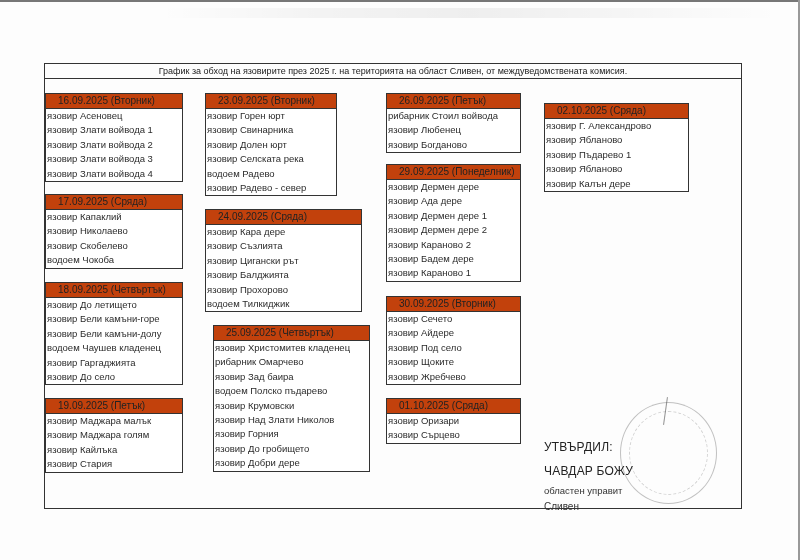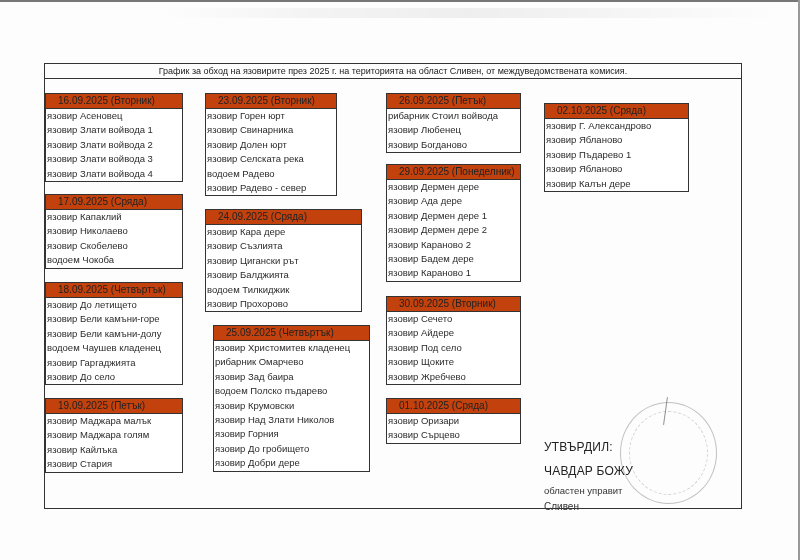--- a/index.html
+++ b/index.html
@@ -103,22 +103,22 @@
       <div class="day-item">язовир Селската река</div>
       <div class="day-item">водоем Радево</div>
       <div class="day-item">язовир Радево - север</div>
     </div>
     <div class="day-block" style="left: 205px; top: 209px; width: 157px;">
       <div class="day-header">24.09.2025 (Сряда)</div>
       <div class="day-item">язовир Кара дере</div>
       <div class="day-item">язовир Съзлията</div>
       <div class="day-item">язовир Цигански рът</div>
       <div class="day-item">язовир Балджията</div>
+      <div class="day-item">язовир Прохорово</div>
       <div class="day-item">водоем Тилкиджик</div>
-      <div class="day-item">язовир Прохорово</div>
     </div>
     <div class="day-block" style="left: 205px; top: 325px; width: 157px; margin-left: 8px;">
       <div class="day-header">25.09.2025 (Четвъртък)</div>
       <div class="day-item">язовир Христомитев кладенец</div>
       <div class="day-item">рибарник Омарчево</div>
       <div class="day-item">язовир Зад баира</div>
       <div class="day-item">водоем Полско пъдарево</div>
       <div class="day-item">язовир Крумовски</div>
       <div class="day-item">язовир Над Злати Николов</div>
       <div class="day-item">язовир Горния</div>

